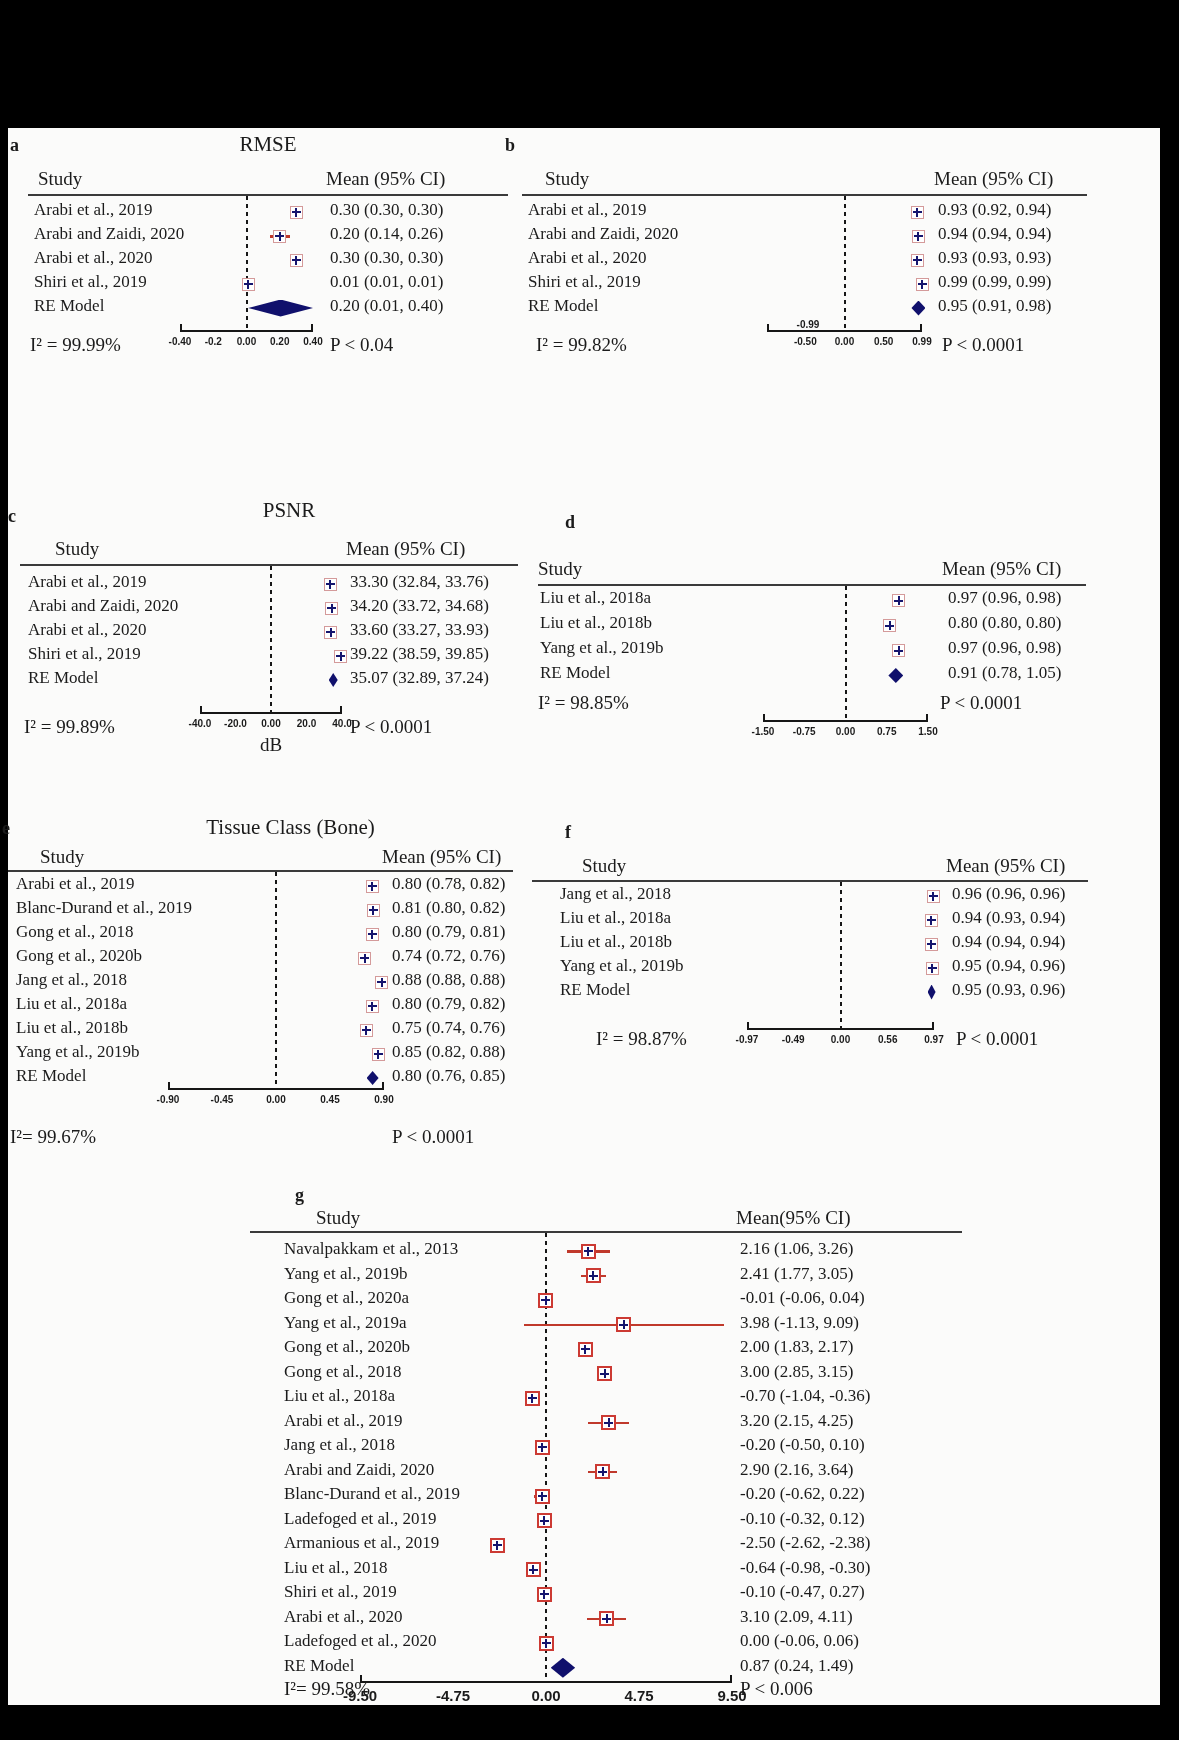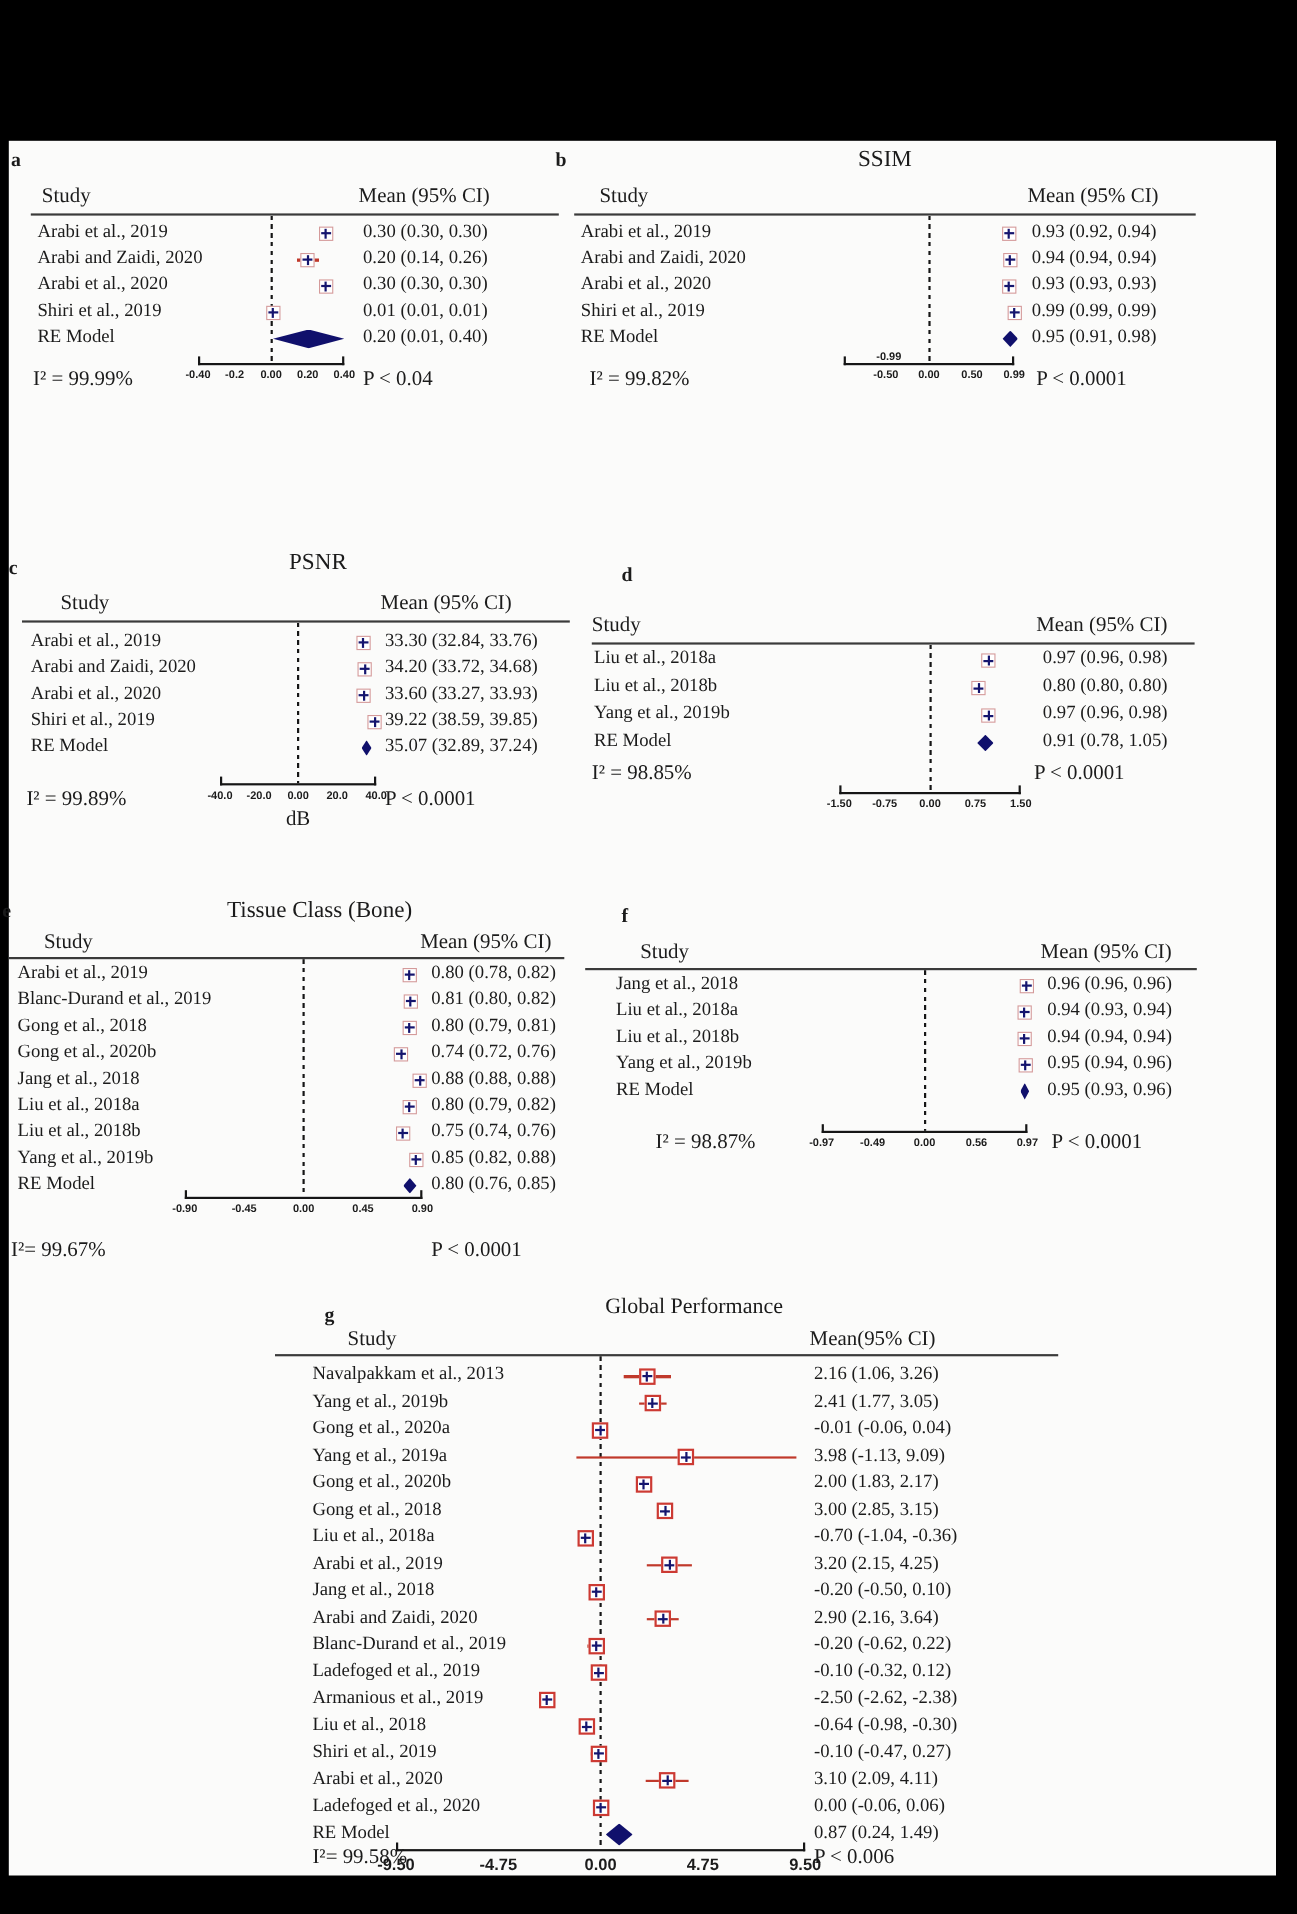--- a/index.html
+++ b/index.html
@@ -31,20 +31,21 @@
   .summary-diamond{background:#10106c;clip-path:polygon(50% 0,100% 50%,50% 100%,0 50%);}
 </style>
 </head>
 <body>
 
 <div id="stage">
   <div id="canvas"></div>
   <div id="panels">
       <div class="forest-panel" style="left: 28px; top: 132px; width: 480px; height: 235px;">
         <span class="panel-letter" style="left: -18px; top: 3px;">a</span>
+        <div class="chart-title" style="left: 0px; top: 0px; width: 480px; text-align: center; font-size: 21px;">RMSE</div>
         <span class="col-head" style="left: 10px; top: 36px;">Study</span>
         <span class="col-head" style="left: 298px; top: 36px;">Mean (95% CI)</span>
         <div class="header-rule" style="top: 62px;"></div>
         <div class="zero-line" style="left: 217.5px; top: 64px; height: 134px;"></div>
         <span class="study-label" style="left: 6px; top: 68px;">Arabi et al., 2019</span>
         <div class="ci-line" style="left: 268.375px; top: 79px; width: 2px;"></div>
         <div class="effect-marker" style="left: 261.875px; top: 73.5px; width: 13px; height: 13px;"></div>
         <span class="ci-value" style="left: 302px; top: 68px;">0.30 (0.30, 0.30)</span>
         <span class="study-label" style="left: 6px; top: 92px;">Arabi and Zaidi, 2020</span>
         <div class="ci-line" style="left: 241.775px; top: 103px; width: 19.95px;"></div>
@@ -65,21 +66,20 @@
         <span class="x-tick-label" style="left: 152px; top: 204px;">-0.40</span>
         <span class="x-tick-label" style="left: 185.25px; top: 204px;">-0.2</span>
         <span class="x-tick-label" style="left: 218.5px; top: 204px;">0.00</span>
         <span class="x-tick-label" style="left: 251.75px; top: 204px;">0.20</span>
         <span class="x-tick-label" style="left: 285px; top: 204px;">0.40</span>
         <span class="i2-stat" style="left: 2px; top: 202px;">I² = 99.99%</span>
         <span class="p-value" style="left: 302px; top: 202px;">P &lt; 0.04</span>
       </div>
       <div class="forest-panel" style="left: 522px; top: 132px; width: 565px; height: 235px;">
         <span class="panel-letter" style="left: -17px; top: 3px;">b</span>
-        <div class="chart-title" style="left: 0px; top: 0px; width: 565px; text-align: center; font-size: 21px;">SSIM</div>
         <span class="col-head" style="left: 23px; top: 36px;">Study</span>
         <span class="col-head" style="left: 412px; top: 36px;">Mean (95% CI)</span>
         <div class="header-rule" style="top: 62px;"></div>
         <div class="zero-line" style="left: 321.5px; top: 64px; height: 134px;"></div>
         <span class="study-label" style="left: 6px; top: 68px;">Arabi et al., 2019</span>
         <div class="ci-line" style="left: 394.52px; top: 79px; width: 2px;"></div>
         <div class="effect-marker" style="left: 388.803px; top: 73.5px; width: 13px; height: 13px;"></div>
         <span class="ci-value" style="left: 416px; top: 68px;">0.93 (0.92, 0.94)</span>
         <span class="study-label" style="left: 6px; top: 92px;">Arabi and Zaidi, 2020</span>
         <div class="ci-line" style="left: 396.086px; top: 103px; width: 2px;"></div>
@@ -251,21 +251,20 @@
         <span class="x-tick-label" style="left: 215px; top: 226px;">-0.97</span>
         <span class="x-tick-label" style="left: 261.268px; top: 226px;">-0.49</span>
         <span class="x-tick-label" style="left: 308.5px; top: 226px;">0.00</span>
         <span class="x-tick-label" style="left: 355.732px; top: 226px;">0.56</span>
         <span class="x-tick-label" style="left: 402px; top: 226px;">0.97</span>
         <span class="i2-stat" style="left: 64px; top: 220px;">I² = 98.87%</span>
         <span class="p-value" style="left: 424px; top: 220px;">P &lt; 0.0001</span>
       </div>
       <div class="forest-panel" style="left: 250px; top: 1175px; width: 712px; height: 545px;">
         <span class="panel-letter" style="left: 45px; top: 10px;">g</span>
-        <div class="chart-title" style="left: 25px; top: 2px; width: 712px; text-align: center; font-size: 20px;">Global Performance</div>
         <span class="col-head" style="left: 66px; top: 32px;">Study</span>
         <span class="col-head" style="left: 486px; top: 32px; text-align: right;">Mean(95% CI)</span>
         <div class="header-rule" style="top: 56px;"></div>
         <div class="zero-line" style="left: 295px; top: 58px; height: 448px;"></div>
         <span class="study-label" style="left: 34px; top: 64px;">Navalpakkam et al., 2013</span>
         <div class="ci-line" style="left: 316.754px; top: 75.25px; width: 43.0737px;"></div>
         <div class="effect-marker strong" style="left: 330.791px; top: 68.75px; width: 15px; height: 15px;"></div>
         <span class="ci-value" style="left: 490px; top: 64px;">2.16 (1.06, 3.26)</span>
         <span class="study-label" style="left: 34px; top: 88.5px;">Yang et al., 2019b</span>
         <div class="ci-line" style="left: 330.655px; top: 99.75px; width: 25.0611px;"></div>

